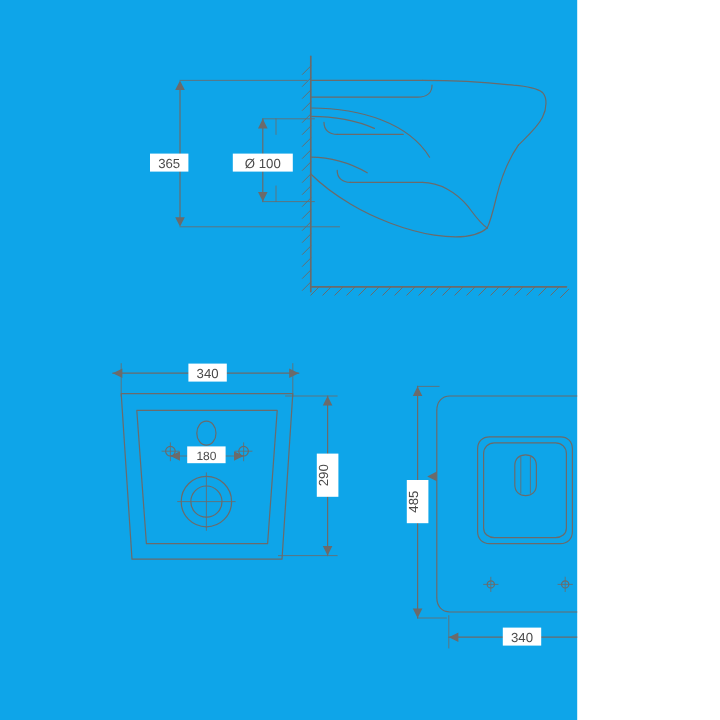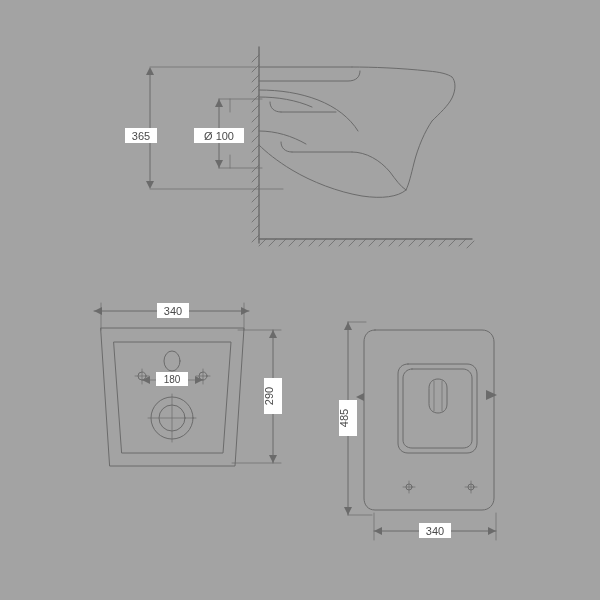--- a/index.html
+++ b/index.html
@@ -2,23 +2,23 @@
 <html><head>
 <meta charset="utf-8">
 <style>
   html, body {
     margin: 0;
     padding: 0;
     background: #ffffff;
   }
   #sheet {
     position: relative;
-    width: 600px;
+    width: 481px;
     height: 600px;
-    background: #a3a3a3;
+    background: #0ea5e9;
     font-family: "Liberation Sans", sans-serif;
     overflow: hidden;
   }
   #sheet svg {
     position: absolute;
     left: 0;
     top: 0;
   }
   .dim-text {
     font-family: "Liberation Sans", sans-serif;

